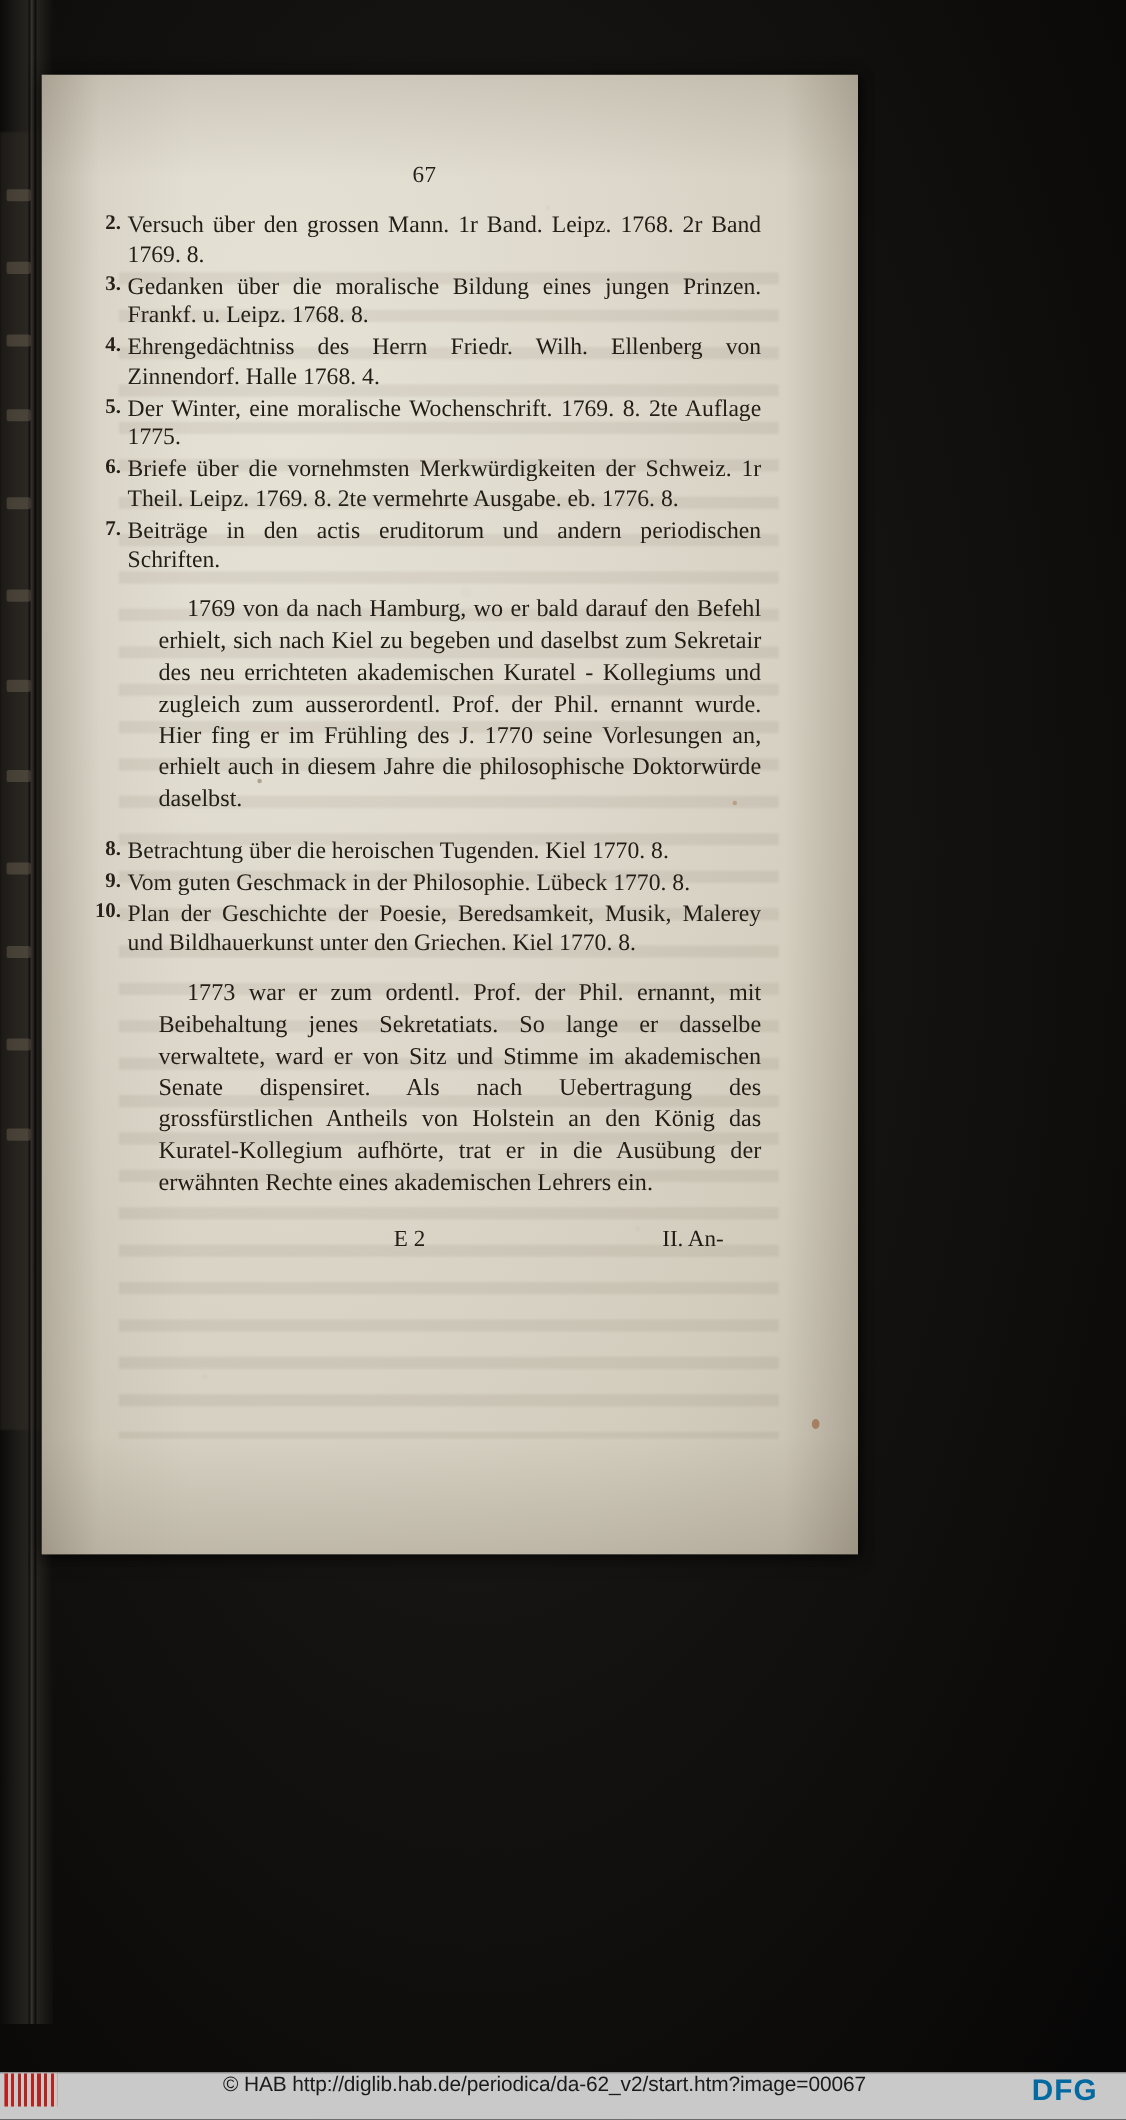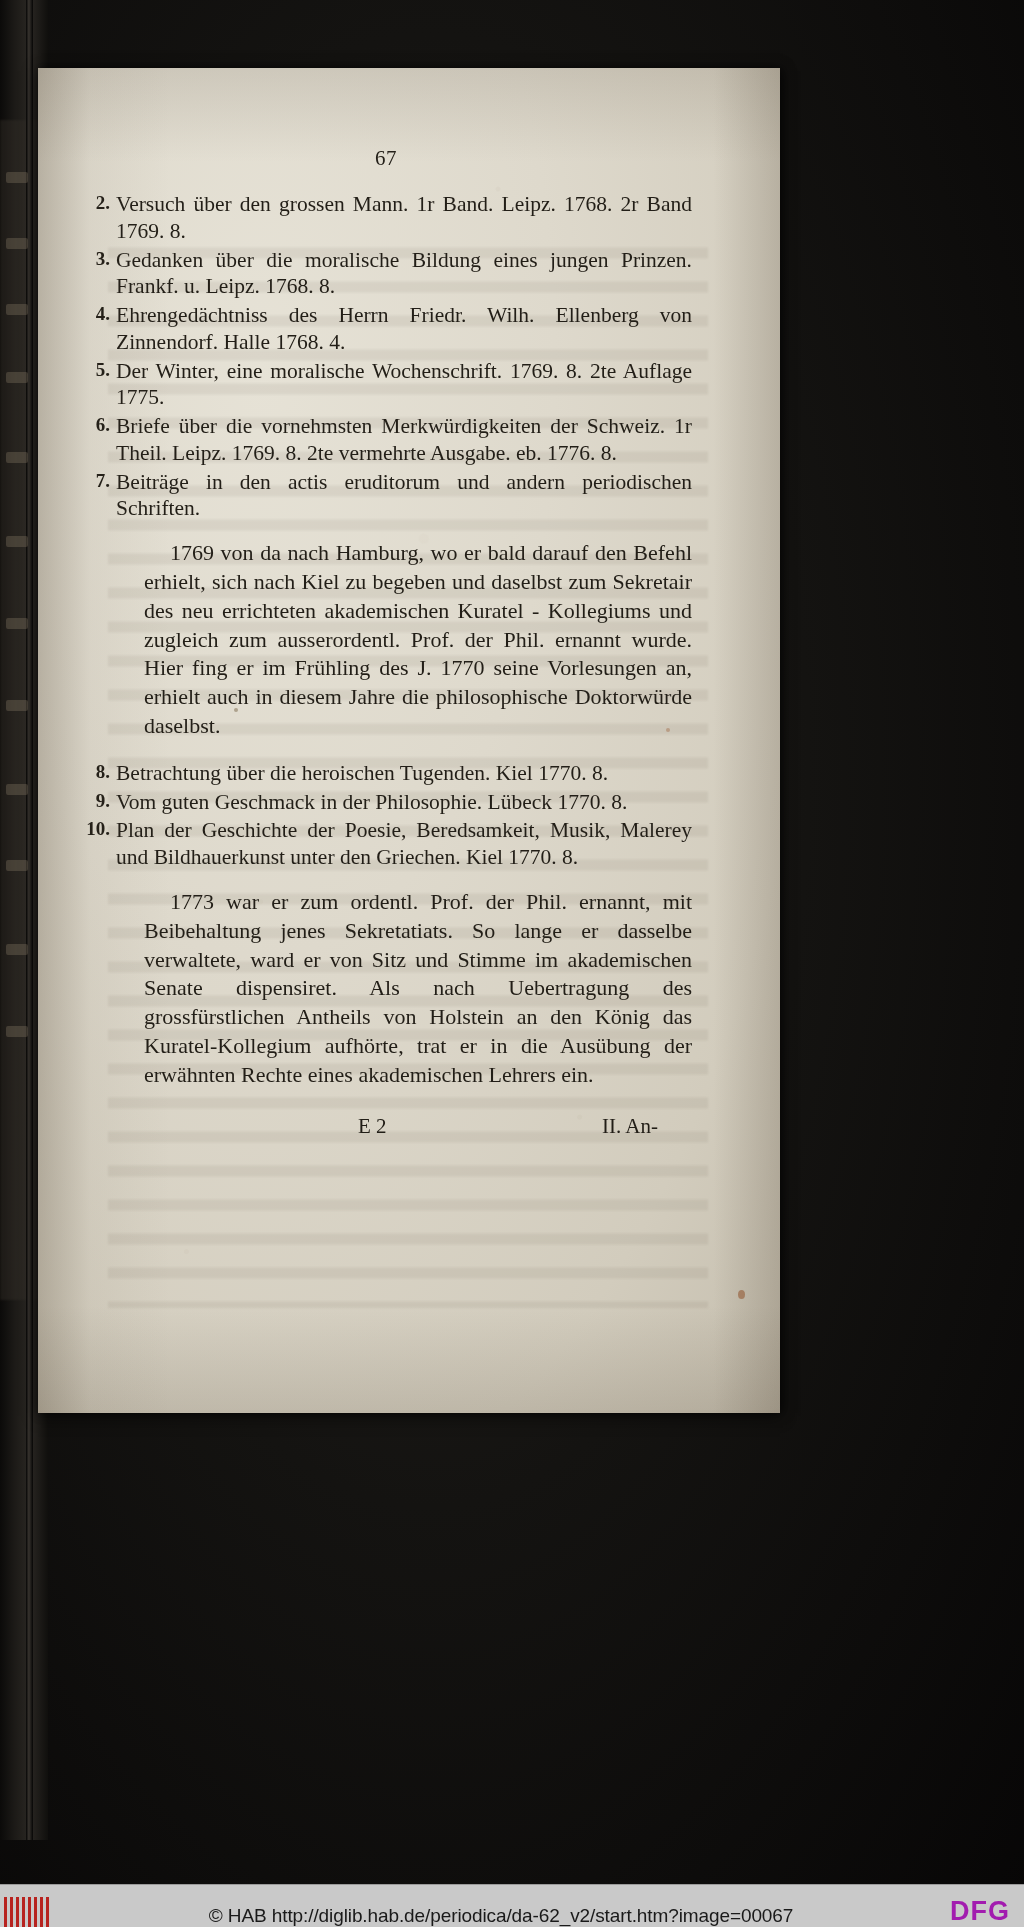--- a/index.html
+++ b/index.html
@@ -194,21 +194,21 @@
   
   #copyright-bar {
     position: absolute;
     left: 0;
     bottom: 0;
     width: 1024px;
     height: 42px;
     background: #c9c9c9;
     border-top: 1px solid #9a9a9a;
     display: flex;
-    align-items: flex-end;
+    align-items: flex-start;
     gap: 16px;
   }
   #ruler-mark {
     width: 48px;
     height: 30px;
     margin-left: 4px;
     flex: 0 0 auto;
     background: repeating-linear-gradient(90deg,
        #b7231f 0 3px, #c9c9c9 3px 6px);
   }
@@ -216,25 +216,25 @@
     flex: 1 1 auto;
     text-align: center;
     font-family: "Liberation Sans", sans-serif;
     font-size: 19px;
     color: #1a1a1a;
     letter-spacing: -.1px;
     white-space: nowrap;
   }
   #dfg-logo {
     flex: 0 0 auto;
-    margin-right: 14px;
+    margin-right: 26px;
     font-family: "Liberation Sans", sans-serif;
     font-weight: 700;
     font-size: 27px;
-    color: #a21caf;
+    color: #0369a1;
     letter-spacing: 1px;
   }
 </style>
 </head>
 <body>
 
 <div id="scan-backdrop"></div>
 
 <div id="binding-gutter">
   <div id="facing-page-bleed"></div>

